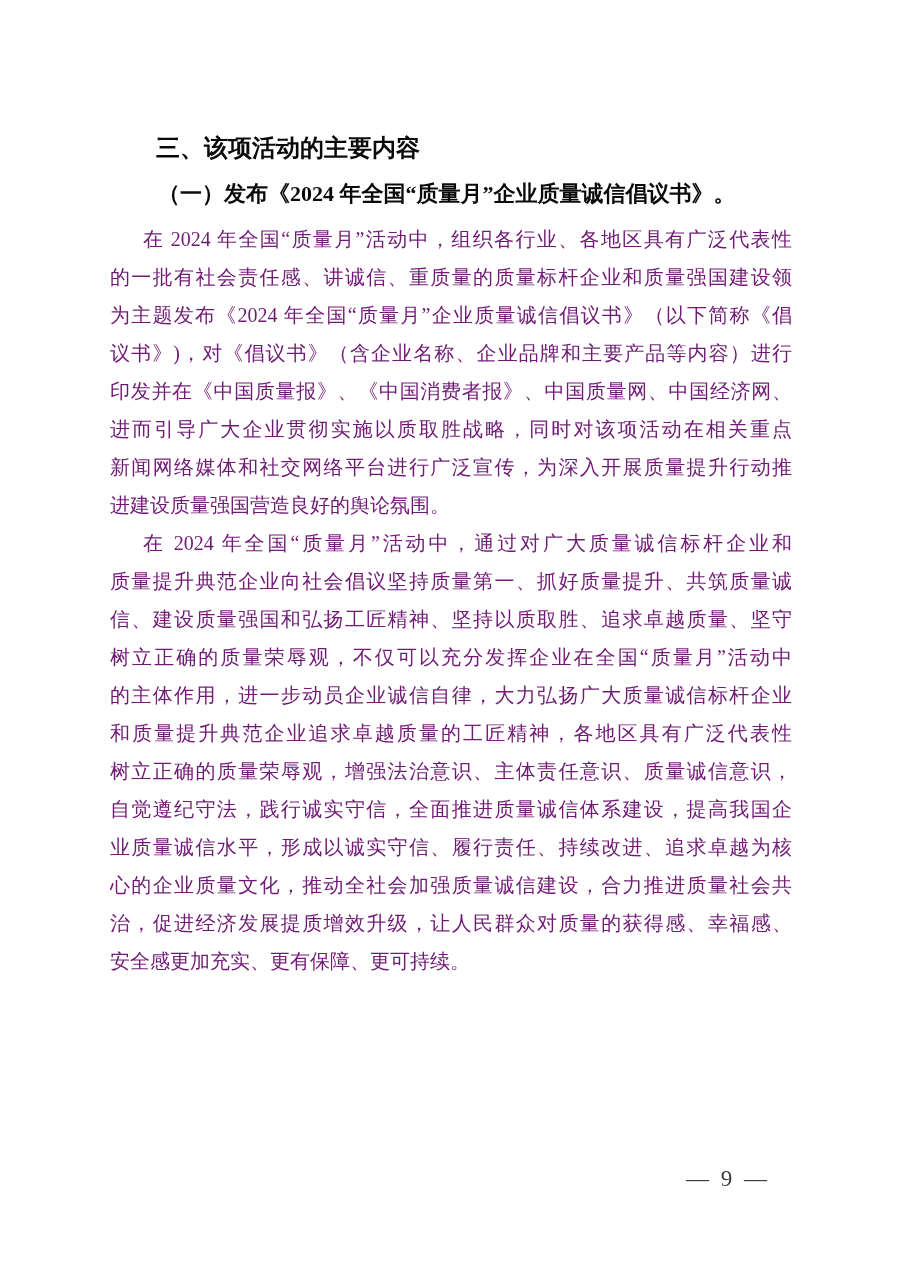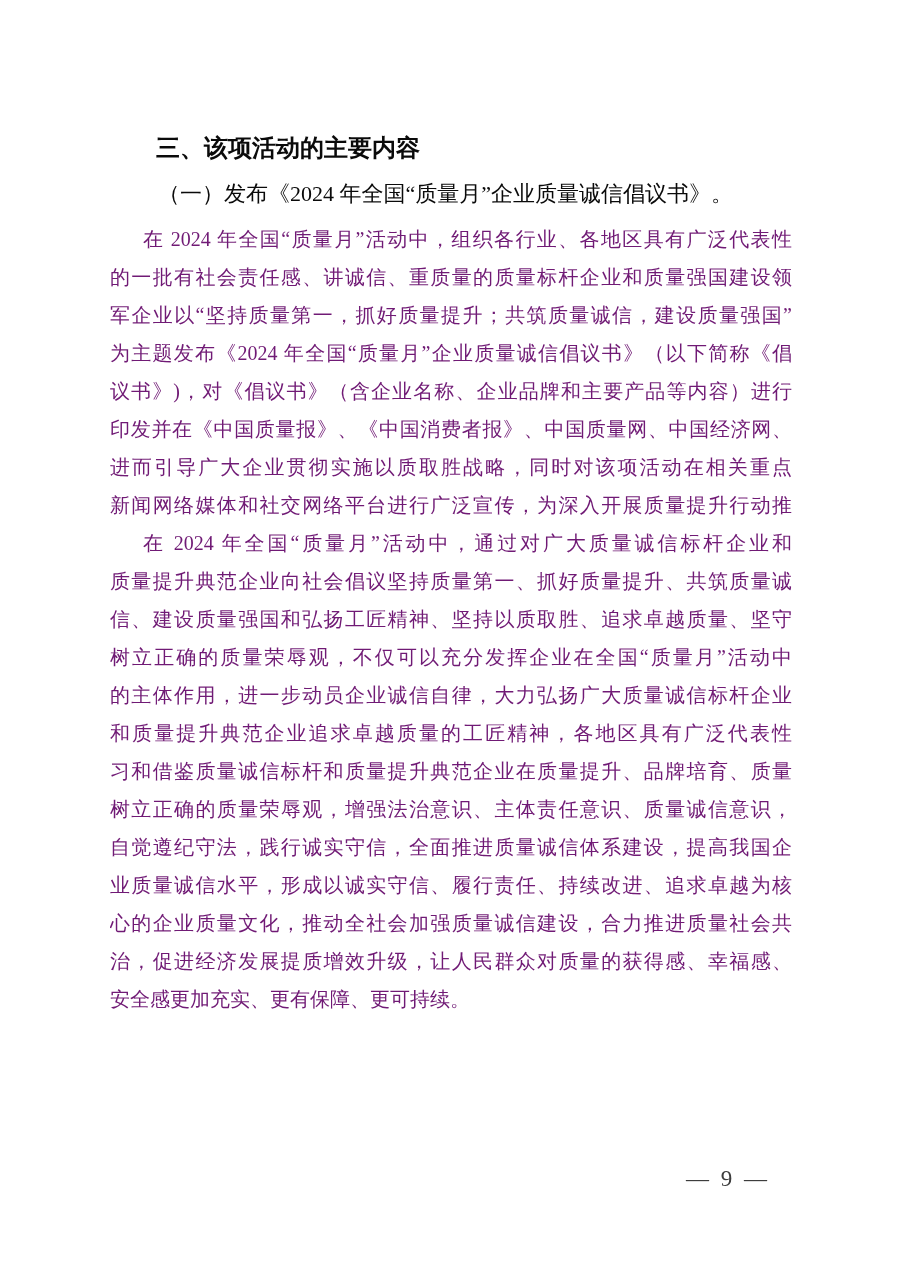--- a/index.html
+++ b/index.html
@@ -27,21 +27,21 @@
     font-family: "Liberation Sans", "DejaVu Sans", sans-serif;
     font-weight: 700;
     font-size: 24px;
     line-height: 36px;
     text-indent: 46px;
     color: #0a0a0a;
   }
   .subsection-heading {
     margin: 0 0 6px 0;
     font-family: "Liberation Serif", "DejaVu Serif", serif;
-    font-weight: 400;
+    font-weight: 700;
     font-size: 22px;
     line-height: 40px;
     text-indent: 48px;
     color: #0a0a0a;
   }
   .para {
     margin: 0;
   }
   .line {
     font-family: "Liberation Serif", "DejaVu Serif", serif;
@@ -74,35 +74,34 @@
 <body>
 
 <div class="page">
   <div class="content">
     <div class="section-heading">三、该项活动的主要内容</div>
     <div class="subsection-heading">（一）发布《2024 年全国“质量月”企业质量诚信倡议书》。</div>
     <div>
         <div class="para">
           <div class="line first">在 2024 年全国“质量月”活动中，组织各行业、各地区具有广泛代表性</div>
           <div class="line">的一批有社会责任感、讲诚信、重质量的质量标杆企业和质量强国建设领</div>
-          <div class="line">军企业以“坚持质量第一，抓好质量提升；共筑质量诚信，建设质量强国”</div>
           <div class="line">为主题发布《2024 年全国“质量月”企业质量诚信倡议书》（以下简称《倡</div>
           <div class="line">议书》)，对《倡议书》（含企业名称、企业品牌和主要产品等内容）进行</div>
           <div class="line">印发并在《中国质量报》、《中国消费者报》、中国质量网、中国经济网、</div>
           <div class="line">进而引导广大企业贯彻实施以质取胜战略，同时对该项活动在相关重点</div>
           <div class="line">新闻网络媒体和社交网络平台进行广泛宣传，为深入开展质量提升行动推</div>
+          <div class="line last">进建设质量强国营造良好的舆论氛围。</div>
         </div>
         <div class="para">
           <div class="line first">在 2024 年全国“质量月”活动中，通过对广大质量诚信标杆企业和</div>
           <div class="line">质量提升典范企业向社会倡议坚持质量第一、抓好质量提升、共筑质量诚</div>
           <div class="line">信、建设质量强国和弘扬工匠精神、坚持以质取胜、追求卓越质量、坚守</div>
           <div class="line">树立正确的质量荣辱观，不仅可以充分发挥企业在全国“质量月”活动中</div>
           <div class="line">的主体作用，进一步动员企业诚信自律，大力弘扬广大质量诚信标杆企业</div>
           <div class="line">和质量提升典范企业追求卓越质量的工匠精神，各地区具有广泛代表性</div>
-          <div class="line">习和借鉴质量诚信标杆和质量提升典范企业在质量提升、品牌培育、质量</div>
           <div class="line">树立正确的质量荣辱观，增强法治意识、主体责任意识、质量诚信意识，</div>
           <div class="line">自觉遵纪守法，践行诚实守信，全面推进质量诚信体系建设，提高我国企</div>
           <div class="line">业质量诚信水平，形成以诚实守信、履行责任、持续改进、追求卓越为核</div>
           <div class="line">心的企业质量文化，推动全社会加强质量诚信建设，合力推进质量社会共</div>
           <div class="line">治，促进经济发展提质增效升级，让人民群众对质量的获得感、幸福感、</div>
           <div class="line last">安全感更加充实、更有保障、更可持续。</div>
         </div>
       </div>
   </div>
   <div class="page-number">— 9 —</div>

